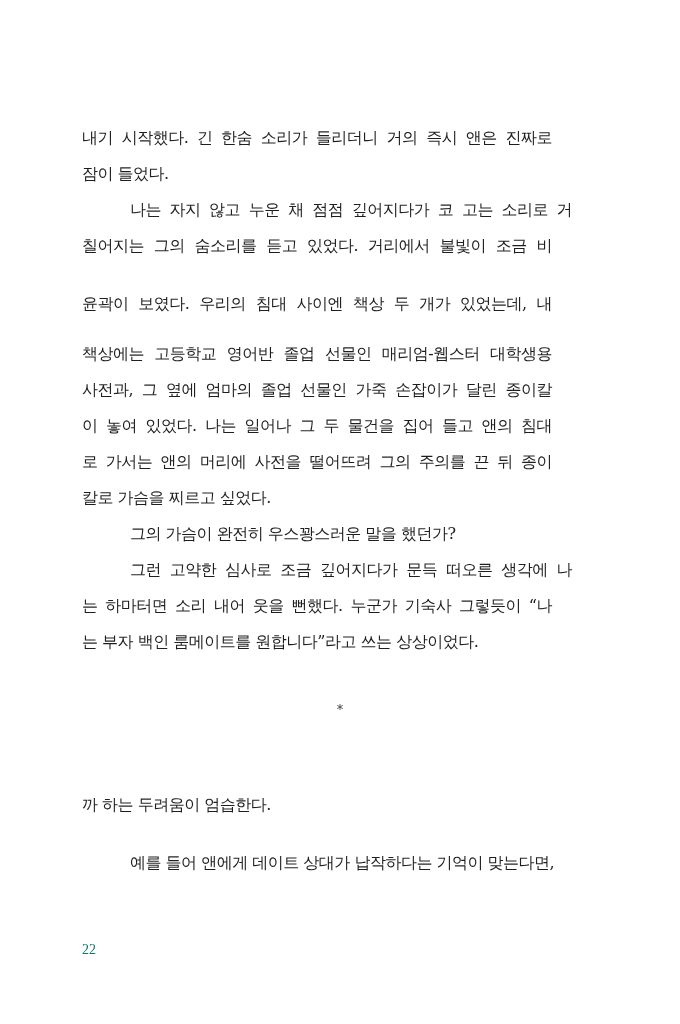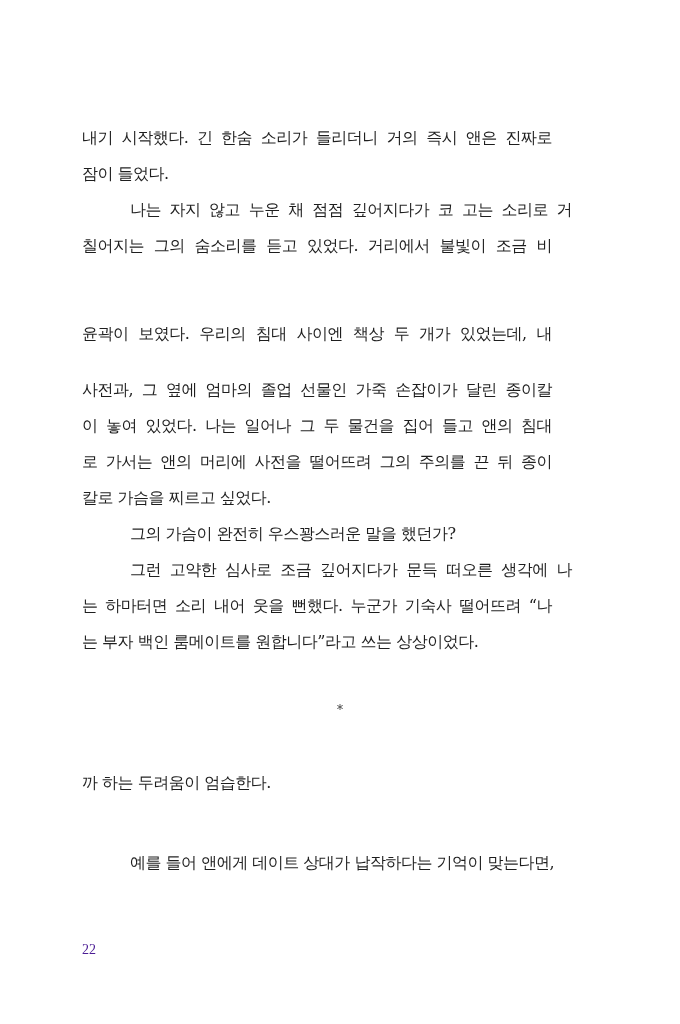--- a/index.html
+++ b/index.html
@@ -14,45 +14,46 @@
       text-align: justify; text-align-last: justify;
       letter-spacing: -0.5px;
     }
     .line.last { text-align-last: left; }
     .line.indent { left: 110px; width: 442px; margin-left: 20px; }
     .divider {
       position: absolute; left: 0; width: 680px; top: 703px; text-align: center;
       font-size: 12px; color: #333;
     }
     .page-number {
-      position: absolute; left: 82px; top: 942px; font-size: 14px; color: #4c1d95;
+      position: absolute; left: 82px; top: 942px; font-size: 14px; color: #0f766e;
       font-family: "Liberation Serif", serif;
     }
   </style>
 </head>
 <body>
 
 <div class="page">
   <div class="line" style="top:128px">내기 시작했다. 긴 한숨 소리가 들리더니 거의 즉시 앤은 진짜로</div>
   <div class="line last" style="top:164px">잠이 들었다.</div>
 
   <div class="line indent" style="top:200px">나는 자지 않고 누운 채 점점 깊어지다가 코 고는 소리로 거</div>
   <div class="line" style="top:236px">칠어지는 그의 숨소리를 듣고 있었다. 거리에서 불빛이 조금 비</div>
-  <div class="line" style="top:324px">윤곽이 보였다. 우리의 침대 사이엔 책상 두 개가 있었는데, 내</div>
+  <div class="line" style="top:294px">윤곽이 보였다. 우리의 침대 사이엔 책상 두 개가 있었는데, 내</div>
+  <div class="line" style="top:344px">책상에는 고등학교 영어반 졸업 선물인 매리엄-웹스터 대학생용</div>
   <div class="line" style="top:380px">사전과, 그 옆에 엄마의 졸업 선물인 가죽 손잡이가 달린 종이칼</div>
   <div class="line" style="top:452px">로 가서는 앤의 머리에 사전을 떨어뜨려 그의 주의를 끈 뒤 종이</div>
   <div class="line" style="top:416px">이 놓여 있었다. 나는 일어나 그 두 물건을 집어 들고 앤의 침대</div>
   <div class="line last" style="top:488px">칼로 가슴을 찌르고 싶었다.</div>
 
   <div class="line indent last" style="top:524px">그의 가슴이 완전히 우스꽝스러운 말을 했던가?</div>
 
   <div class="line indent" style="top:560px">그런 고약한 심사로 조금 깊어지다가 문득 떠오른 생각에 나</div>
-  <div class="line" style="top:596px">는 하마터면 소리 내어 웃을 뻔했다. 누군가 기숙사 떨어뜨려 “나</div>
+  <div class="line" style="top:596px">는 하마터면 소리 내어 웃을 뻔했다. 누군가 기숙사 그렇듯이 “나</div>
   <div class="line last" style="top:632px">는 부자 백인 룸메이트를 원합니다”라고 쓰는 상상이었다.</div>
 
   <div class="divider">*</div>
 
-  <div class="line last" style="top:773px">까 하는 두려움이 엄습한다.</div>
+  <div class="line last" style="top:795px">까 하는 두려움이 엄습한다.</div>
 
   <div class="line indent last" style="top:853px">예를 들어 앤에게 데이트 상대가 납작하다는 기억이 맞는다면,</div>
 
   <div class="page-number">22</div>
 </div>
 
 </body></html>

